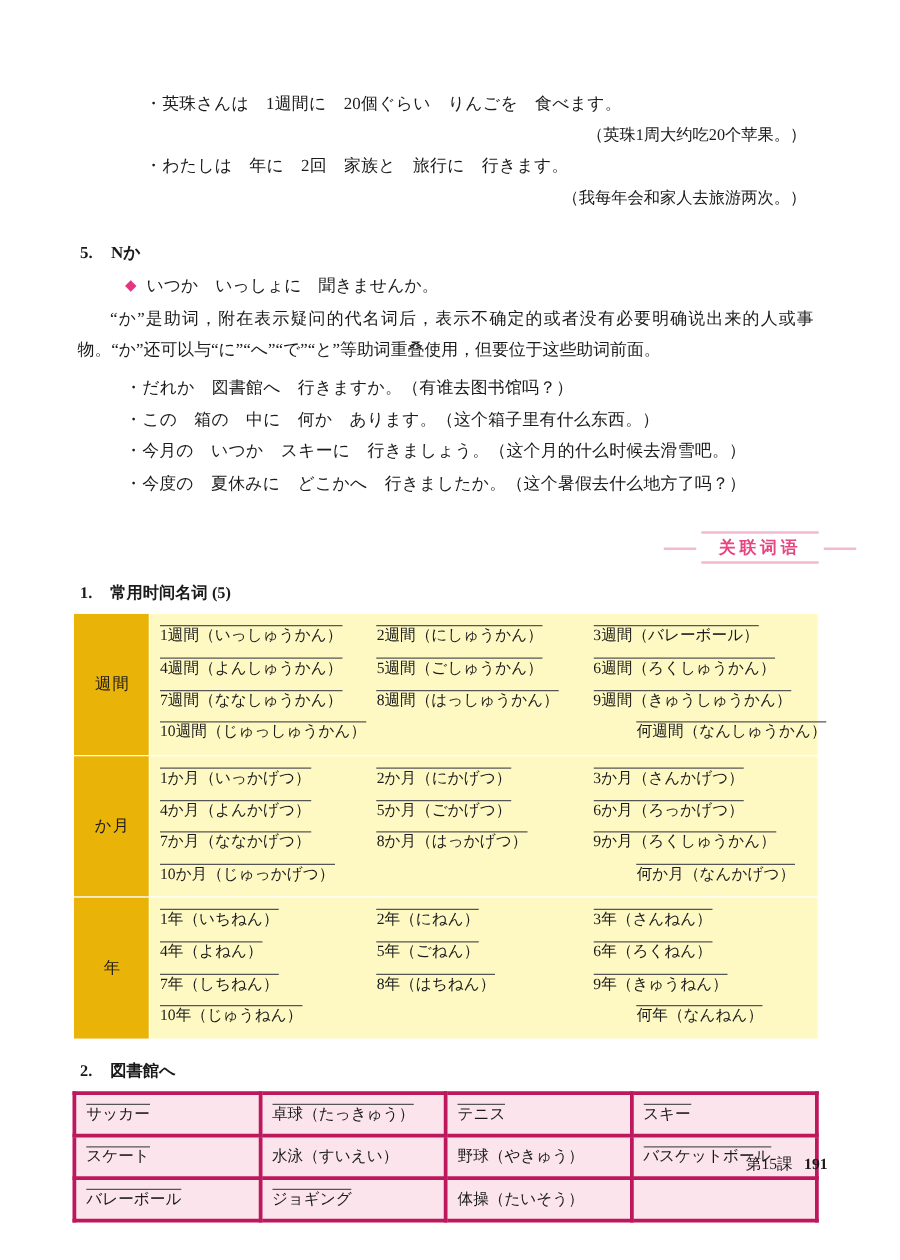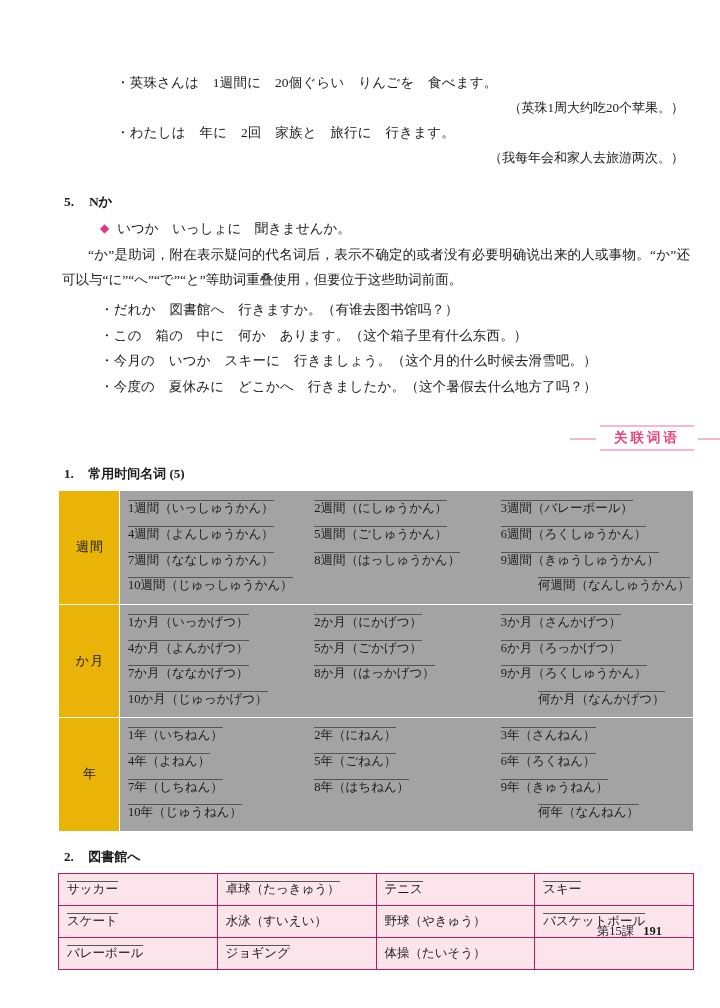--- a/index.html
+++ b/index.html
@@ -26,21 +26,21 @@
     position: absolute;
     left: 60px;
     top: 640px;
     width: 600px;
     height: 160px;
     pointer-events: none;
     opacity: 0.22;
   }
   .content {
     position: relative;
-    padding: 70px 26px 0 58px;
+    padding: 70px 65px 0 58px;
   }
 
   
   .ex-line {
     font-size: 13.5px;
     line-height: 1.9;
     margin-left: 58px;
     letter-spacing: 0.2px;
   }
   .trans {
@@ -113,21 +113,21 @@
   
   table.vocab {
     border-collapse: collapse;
     width: 100%;
     table-layout: fixed;
   }
   table.vocab td {
     border: 1px solid #ffffff;
     font-size: 12.5px;
     padding: 5px 6px 5px 8px;
-    background: #a3a3a3;
+    background: #fef9c3;
     vertical-align: middle;
     line-height: 2.05;
   }
   table.vocab td.label {
     background: #eab308;
     width: 46px;
     text-align: center;
     font-size: 13px;
     letter-spacing: 1px;
   }
@@ -154,21 +154,21 @@
   .ov { border-top: 1px solid #555; padding-top: 0px; }
 
   
   table.sports {
     border-collapse: collapse;
     width: 100%;
     table-layout: fixed;
     margin-top: 2px;
   }
   table.sports td {
-    border: 1px solid #be185d;
+    border: 3px solid #be185d;
     background: #fbe4ec;
     font-size: 12.5px;
     padding: 7px 8px;
     height: 14px;
   }
 
   
   .footer {
     position: absolute;
     right: 58px;

